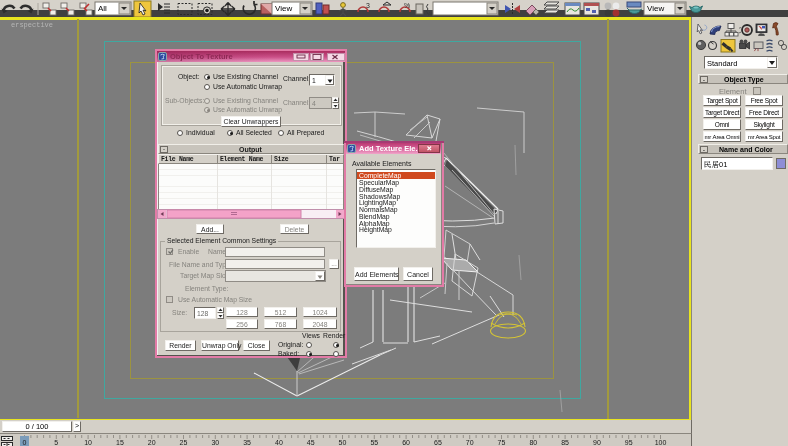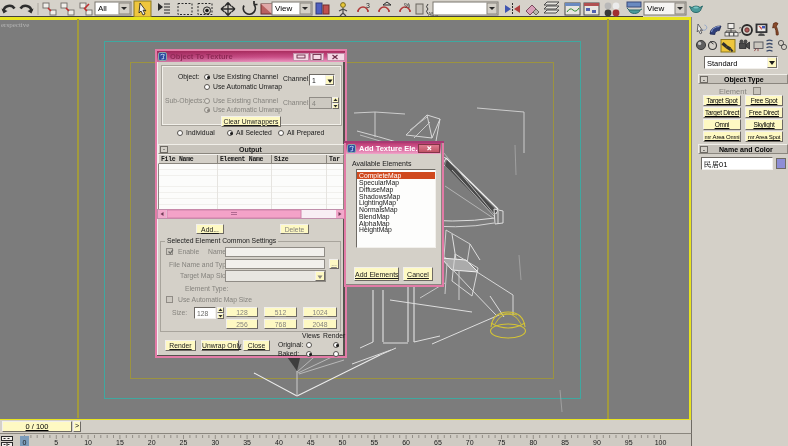--- a/index.html
+++ b/index.html
@@ -1,28 +1,28 @@
 <!DOCTYPE html>
 <html><head>
 <meta charset="utf-8">
 <style>
 * { margin:0; padding:0; box-sizing:border-box; }
 html,body { width:788px; height:446px; overflow:hidden; }
 body { font-family:"Liberation Sans", sans-serif; background:#d4d0c8; position:relative; }
 .abs { position:absolute; }
 .txt { white-space:nowrap; }
 
-.b3d { background:#fef9c3; border-top:1px solid #f2f0ec; border-left:1px solid #f2f0ec; border-right:1px solid #6e6a64; border-bottom:1px solid #6e6a64;text-decoration:underline; }
+.b3d { background:#ffffff; border-top:1px solid #f2f0ec; border-left:1px solid #f2f0ec; border-right:1px solid #6e6a64; border-bottom:1px solid #6e6a64; }
 .sunk { background:#fff; border-top:1px solid #6e6a64; border-left:1px solid #6e6a64; border-right:1px solid #f2f0ec; border-bottom:1px solid #f2f0ec; }
 .gtxt { color:#85837e; }
 </style>
 </head>
 <body>
 
-<div class="abs" id="toolbar" style="left:0;top:0;width:643px;height:17px;background:#d6d2ca;border-bottom:1px solid #404040;">
+<div class="abs" id="toolbar" style="left:0;top:0;width:788px;height:17px;background:#d6d2ca;border-bottom:7px solid #404040;">
 <svg width="788" height="18" viewBox="0 0 788 18">
 
  <path d="M3.5 11 A6 6 0 0 1 14.5 8.5" stroke="#2e2e2e" stroke-width="2.6" fill="none"></path>
  <path d="M1.5 8.5 l2 5 4-2.5 z" fill="#2e2e2e"></path>
  <path d="M31.5 11 A6 6 0 0 0 20.5 8.5" stroke="#2e2e2e" stroke-width="2.6" fill="none"></path>
  <path d="M33.5 8.5 l-2 5 -4-2.5 z" fill="#2e2e2e"></path>
  <line x1="38" y1="3" x2="38" y2="15" stroke="#aaa69e"></line>
 
  <g stroke="#6e6a66" fill="#f0eeea" stroke-width="0.9">
   <rect x="43" y="3" width="6" height="5"></rect>
@@ -122,21 +122,21 @@
  <ellipse cx="696" cy="7.5" rx="2.6" ry="1.1" fill="#7cc6c6"></ellipse>
 </svg>
 </div>
 
 <div class="abs" style="left:0;top:18px;width:691px;height:403px;background:#7c7c7c;"></div>
 
 <div class="abs" style="left:0;top:17px;width:691px;height:2.5px;background:#e8e41f;"></div>
 <div class="abs" style="left:0;top:418.5px;width:691px;height:2.5px;background:#e8e41f;"></div>
 <div class="abs" style="left:689px;top:17px;width:2px;height:403px;background:#e8e41f;"></div>
 <div class="abs" style="left:77px;top:19px;width:2px;height:399px;background:#a29a3e;"></div>
-<div class="abs txt" style="left:1px;top:21px;font-size:7px;font-family:Liberation Serif, serif;color:#b6b6b6;">erspective</div>
+<div class="abs txt" style="left:11px;top:21px;font-size:7px;font-family:Liberation Mono, monospace;color:#b6b6b6;">erspective</div>
 
 <div class="abs" style="left:104px;top:41px;width:477px;height:358px;border:1px solid #3fa8a0;"></div>
 <div class="abs" style="left:130px;top:62px;width:424px;height:317px;border:1px solid #9c9340;"></div>
 <div class="abs" style="left:607px;top:19px;width:2px;height:400px;background:#a29a3e;"></div>
 
 <svg class="abs" width="691" height="403" viewBox="0 0 691 403" style="left:0;top:18px;" fill="none" stroke="#dedede" stroke-width="1">
 
  <path d="M354 95 L375 94 L405 96 M375 94 L375 119" stroke="#cccccc"></path>
 
  <path d="M477 90 L524 94 L524 135" stroke="#cccccc"></path>

